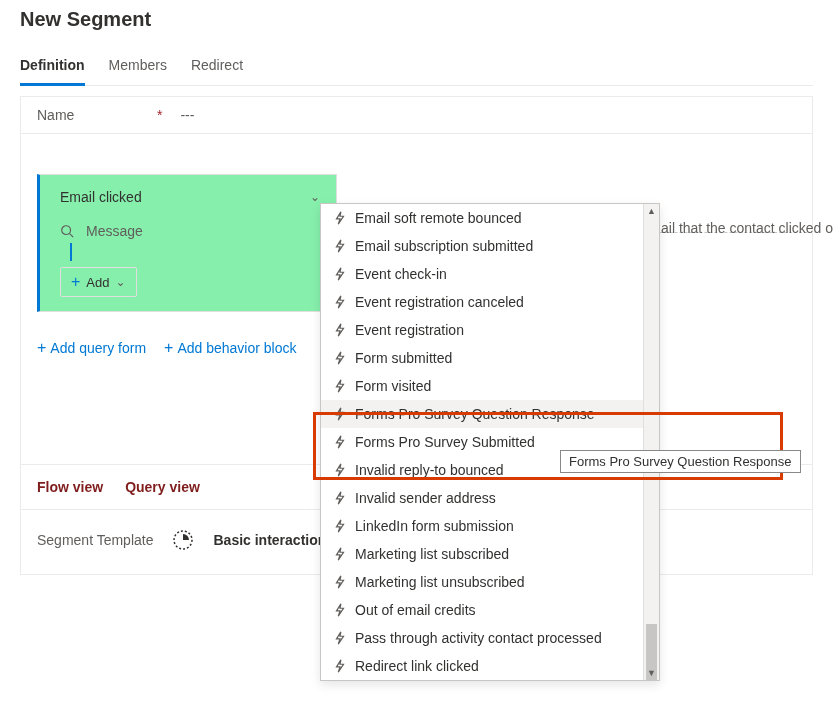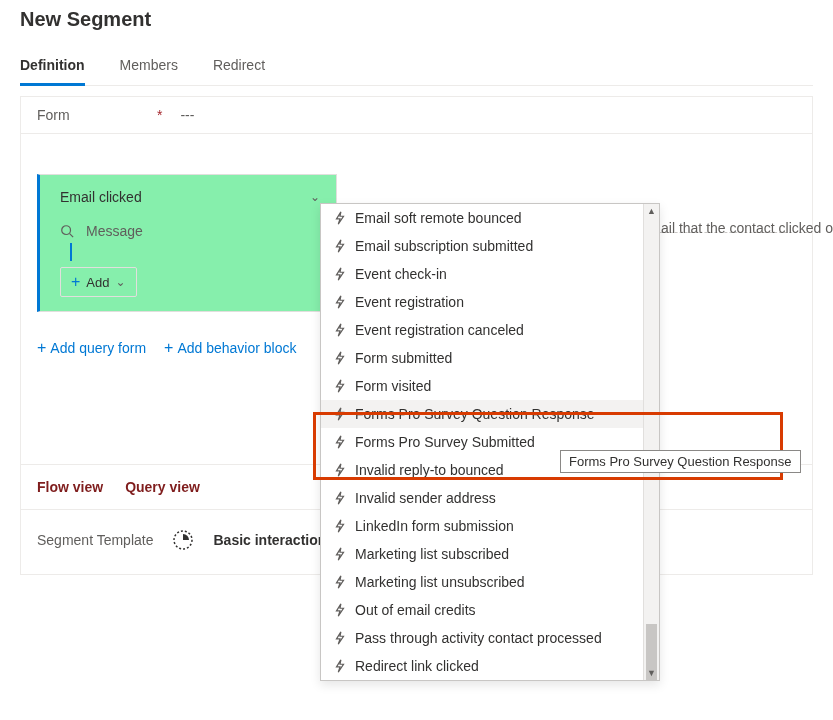--- a/index.html
+++ b/index.html
@@ -1,19 +1,19 @@
 <!DOCTYPE html>
 <html><head>
 <meta charset="utf-8">
 <style>
 * { box-sizing: border-box; margin: 0; padding: 0; }
 body { font-family: "Segoe UI", Arial, sans-serif; font-size: 14px; color: #323130; background: #fff; width: 833px; height: 720px; overflow: hidden; position: relative; }
 .page { padding: 8px 20px; }
 .page-title { font-size: 20px; font-weight: 600; margin-bottom: 18px; }
-.tabs { display: flex; gap: 35px; border-bottom: 1px solid #edebe9; margin-bottom: 4px; }
+.tabs { display: flex; gap: 24px; border-bottom: 1px solid #edebe9; margin-bottom: 4px; }
 .tab { padding: 8px 0 10px; cursor: pointer; color: #605e5c; font-size: 14px; }
 .tab.active { color: #323130; font-weight: 600; border-bottom: 3px solid #0078d4; margin-bottom: -1px; }
 .panel { border: 1px solid #edebe9; margin-top: 10px; padding: 0; }
 .name-row { display: flex; align-items: center; padding: 10px 16px; border-bottom: 1px solid #edebe9; }
 .name-label { width: 120px; color: #605e5c; }
 .req { color: #a4262c; margin-right: 18px; }
 .name-val { color: #605e5c; }
 .canvas { padding: 40px 16px 10px 16px; position: relative; min-height: 330px; }
 .block { border: 1px solid #e1dfdd; border-left: 3px solid #0078d4; background: #86efac; padding: 14px 16px 14px 20px; position: relative; width: 300px; }
 .block-head { display: flex; justify-content: space-between; align-items: center; color: #323130; margin-bottom: 18px; }
@@ -55,21 +55,21 @@
   <div class="page-title">New Segment</div>
 
   <div class="tabs">
     <div class="tab active">Definition</div>
     <div class="tab">Members</div>
     <div class="tab">Redirect</div>
   </div>
 
   <div class="panel">
     <div class="name-row">
-      <span class="name-label">Form</span>
+      <span class="name-label">Name</span>
       <span class="req">*</span>
       <span class="name-val">---</span>
     </div>
 
     <div class="canvas">
       <div class="block">
         <div class="block-head">
           <span>Email clicked</span>
           <span class="chev">⌄</span>
         </div>
@@ -135,27 +135,27 @@
     <div class="dd-item">
       <svg class="dd-icon" viewBox="0 0 16 16">
         <path class="bolt" d="M9 1 L4 9 L8 9 L6 15 L12 6 L8 6 Z"></path>
       </svg>
       <span>Event check-in</span>
     </div>
     <div class="dd-item">
       <svg class="dd-icon" viewBox="0 0 16 16">
         <path class="bolt" d="M9 1 L4 9 L8 9 L6 15 L12 6 L8 6 Z"></path>
       </svg>
+      <span>Event registration canceled</span>
+    </div>
+    <div class="dd-item">
+      <svg class="dd-icon" viewBox="0 0 16 16">
+        <path class="bolt" d="M9 1 L4 9 L8 9 L6 15 L12 6 L8 6 Z"></path>
+      </svg>
       <span>Event registration</span>
-    </div>
-    <div class="dd-item">
-      <svg class="dd-icon" viewBox="0 0 16 16">
-        <path class="bolt" d="M9 1 L4 9 L8 9 L6 15 L12 6 L8 6 Z"></path>
-      </svg>
-      <span>Event registration canceled</span>
     </div>
     <div class="dd-item">
       <svg class="dd-icon" viewBox="0 0 16 16">
         <path class="bolt" d="M9 1 L4 9 L8 9 L6 15 L12 6 L8 6 Z"></path>
       </svg>
       <span>Form submitted</span>
     </div>
     <div class="dd-item">
       <svg class="dd-icon" viewBox="0 0 16 16">
         <path class="bolt" d="M9 1 L4 9 L8 9 L6 15 L12 6 L8 6 Z"></path>

